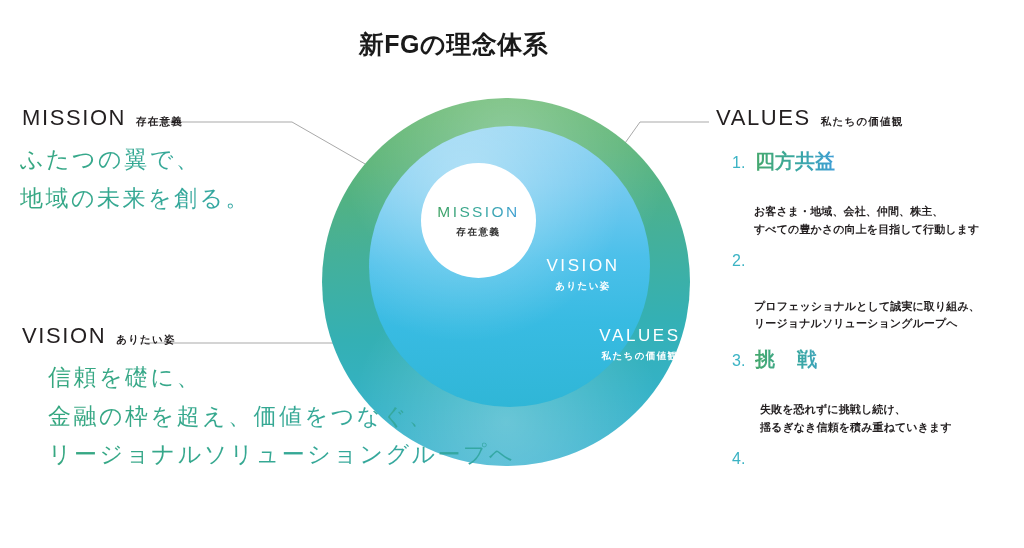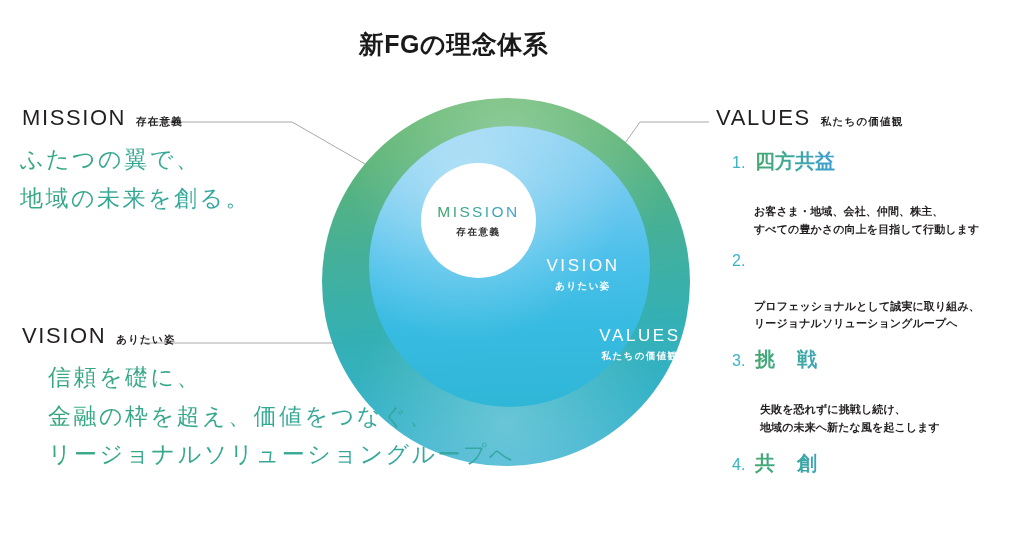--- a/index.html
+++ b/index.html
@@ -293,23 +293,22 @@
         </div>
         <div class="value-desc">プロフェッショナルとして誠実に取り組み、
 リージョナルソリューショングループへ</div>
       </div>
       <div class="value-item">
         <div class="value-title-row">
           <span class="value-num">3.</span>
           <span class="value-name spaced">挑戦</span>
         </div>
         <div class="value-desc indent">失敗を恐れずに挑戦し続け、
-地域の未来へ新たな風を起こします</div>
+揺るぎなき信頼を積み重ねていきます</div>
       </div>
       <div class="value-item">
         <div class="value-title-row">
           <span class="value-num">4.</span>
-          <span class="value-name spaced">共創</span>
         </div>
       </div>
     </div>
 
 </div>
 
 </body></html>

